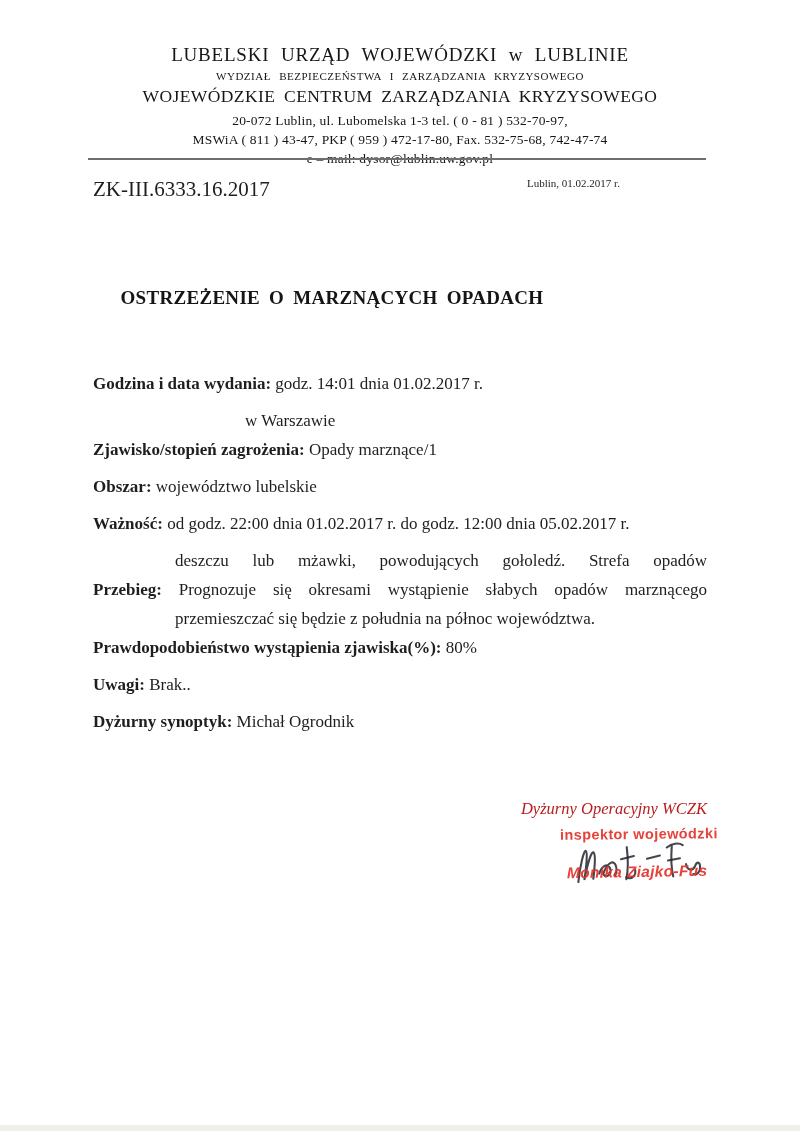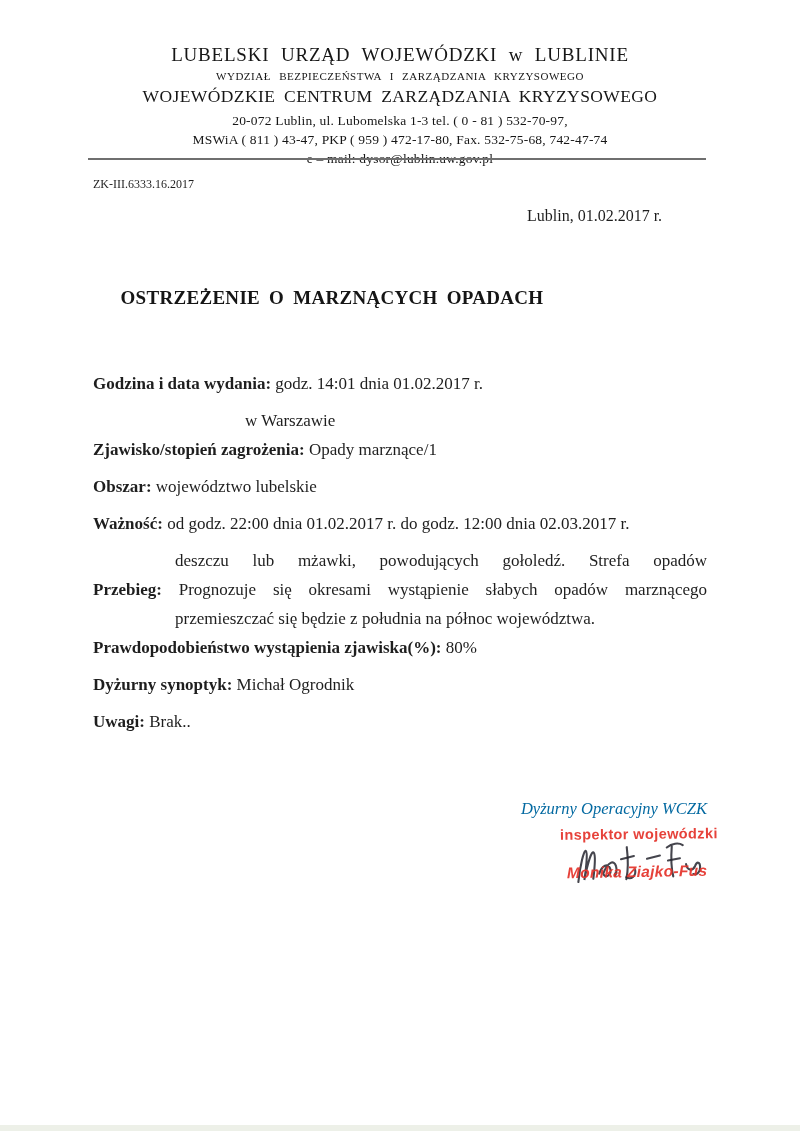--- a/index.html
+++ b/index.html
@@ -11,35 +11,35 @@
   
   .letterhead{position:absolute;top:44px;left:0;width:800px;text-align:center;font-weight:normal;color:#161616;}
   .lh1{font-size:19px;letter-spacing:.8px;word-spacing:6px;}
   .lh2{font-size:11px;letter-spacing:.5px;word-spacing:5px;margin-top:4px;}
   .lh3{font-size:17.5px;letter-spacing:.4px;word-spacing:4px;margin-top:4px;}
   .lh4{font-size:13.5px;margin-top:6px;letter-spacing:.2px;}
   .lh5{font-size:13.5px;margin-top:3px;letter-spacing:.2px;}
   .lh6{font-size:13.5px;margin-top:3px;letter-spacing:.2px;}
   .head-rule{position:absolute;top:158px;left:88px;width:618px;height:2px;background:#6f6f6f;}
   
-  .caseno{position:absolute;top:177px;left:93px;font-size:12px;white-space:nowrap;}
-  .placedate{position:absolute;top:177px;left:527px;font-size:16px;white-space:nowrap;margin-top:30px;}
+  .caseno{position:absolute;top:177px;left:93px;font-size:21px;white-space:nowrap;}
+  .placedate{position:absolute;top:177px;left:527px;font-size:11px;white-space:nowrap;}
   
   .doc-title{position:absolute;top:287px;left:0;width:664px;text-align:center;
     font-weight:bold;font-size:19px;letter-spacing:.3px;word-spacing:4px;color:#151515;}
   
   .fields{position:absolute;top:369px;left:93px;width:614px;font-size:17px;line-height:29px;}
   .item{margin-bottom:8px;}
   .lbl{font-weight:bold;}
   .just{text-align:justify;text-align-last:justify;}
   .ind-nazwa{padding-left:152px;}
   .ind-przebieg{padding-left:82px;}
   
   .sig-role{position:absolute;top:799px;left:400px;width:307px;text-align:right;
-    font-style:italic;font-size:16.5px;white-space:nowrap;color:#0369a1;}
+    font-style:italic;font-size:16.5px;white-space:nowrap;color:#b91c1c;}
   .stamp{font-family:"Liberation Sans", sans-serif;font-weight:bold;color:#e5342c;opacity:.93;}
   .stamp-title{position:absolute;top:826px;left:560px;font-size:14.5px;letter-spacing:.4px;
     white-space:nowrap;transform:rotate(-.6deg);}
   .stamp-name{position:absolute;top:863px;left:567px;font-size:15.5px;font-style:italic;
     letter-spacing:.3px;white-space:nowrap;transform:rotate(-1deg);}
   .sig-scribble{position:absolute;top:835px;left:571px;width:132px;height:52px;transform:rotate(-1deg);}
   .sig-scribble path{fill:none;stroke:#24242e;stroke-width:2.1;stroke-linecap:round;opacity:.85;}
   
   .scan-edge{position:absolute;bottom:0;left:0;width:800px;height:6px;background:#edf0e8;}
 </style>
@@ -79,45 +79,45 @@
       <span>Opady marznące/1</span>
     </div>
 
     <div class="item">
       <span class="lbl">Obszar:</span>
       <span>województwo lubelskie</span>
     </div>
 
     <div class="item">
       <span class="lbl">Ważność:</span>
-      <span>od godz. 22:00 dnia 01.02.2017 r. do godz. 12:00 dnia 02.03.2017 r.</span>
+      <span>od godz. 22:00 dnia 01.02.2017 r. do godz. 12:00 dnia 05.02.2017 r.</span>
     </div>
 
     <div class="item" style="margin-bottom:0;">
       <div class="just ind-przebieg">deszczu lub mżawki, powodujących gołoledź. Strefa opadów</div>
       <div class="just">
         <span class="lbl">Przebieg:</span>
         <span>Prognozuje się okresami wystąpienie słabych opadów marznącego</span>
       </div>
       <div class="ind-przebieg">przemieszczać się będzie z południa na północ województwa.</div>
     </div>
 
     <div class="item">
       <span class="lbl">Prawdopodobieństwo wystąpienia zjawiska(%):</span>
       <span>80%</span>
     </div>
 
     <div class="item">
-      <span class="lbl">Dyżurny synoptyk:</span>
-      <span>Michał Ogrodnik</span>
+      <span class="lbl">Uwagi:</span>
+      <span>Brak..</span>
     </div>
 
     <div class="item">
-      <span class="lbl">Uwagi:</span>
-      <span>Brak..</span>
+      <span class="lbl">Dyżurny synoptyk:</span>
+      <span>Michał Ogrodnik</span>
     </div>
 
   </div>
 
   <div class="sig-role">Dyżurny Operacyjny WCZK</div>
   <div class="stamp stamp-title">inspektor wojewódzki</div>
 
   <svg class="sig-scribble" viewBox="0 0 132 52" aria-hidden="true">
     <path d="M7,46 C9,30 13,14 15,15 C17,16 15,34 13,44 C17,26 21,14 23,17 C25,20 23,36 22,43"></path>
     <path d="M28,38 c3,-8 9,-11 11,-5 c2,6 -5,11 -7,5 c5,-12 11,-14 13,-7 c2,6 -3,13 -1,7"></path>

